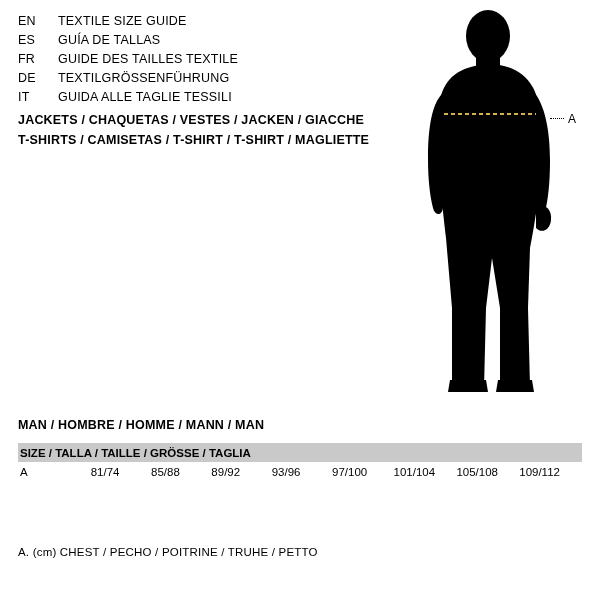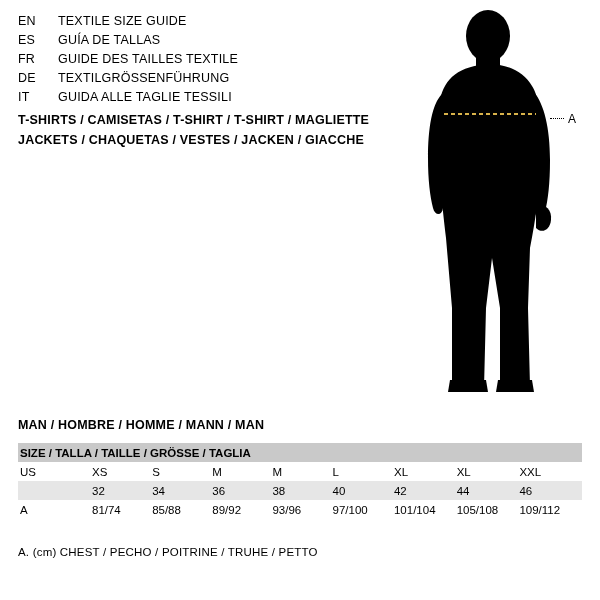--- a/index.html
+++ b/index.html
@@ -155,22 +155,22 @@
       <span class="lang-code">DE</span>
       <span class="lang-text">TEXTILGRÖSSENFÜHRUNG</span>
     </div>
     <div class="lang-row">
       <span class="lang-code">IT</span>
       <span class="lang-text">GUIDA ALLE TAGLIE TESSILI</span>
     </div>
   </div>
 
   <div class="cat-block">
+    <div class="cat-row">JACKETS / CHAQUETAS / VESTES / JACKEN / GIACCHE</div>
     <div class="cat-row">T-SHIRTS / CAMISETAS / T-SHIRT / T-SHIRT / MAGLIETTE</div>
-    <div class="cat-row">JACKETS / CHAQUETAS / VESTES / JACKEN / GIACCHE</div>
   </div>
 
   <div class="figure-wrap">
     <svg class="figure-svg" width="200" height="400" viewBox="0 0 200 400" xmlns="http://www.w3.org/2000/svg">
 
       <ellipse cx="88" cy="28" rx="22" ry="26" fill="#000000"></ellipse>
 
       <rect x="76" y="48" width="24" height="16" fill="#000000"></rect>
 
       <path d="M88 56
@@ -217,42 +217,20 @@
   </div>
 
   <div class="man-label">MAN / HOMBRE / HOMME / MANN / MAN</div>
 
   <table class="size-table">
     <tbody>
       <tr class="row-head">
         <td class="col-label" colspan="9">SIZE / TALLA / TAILLE / GRÖSSE / TAGLIA</td>
       </tr>
       <tr class="row-plain">
-        <td class="col-label">US</td>
-        <td class="cell">XS</td>
-        <td class="cell">S</td>
-        <td class="cell">M</td>
-        <td class="cell">M</td>
-        <td class="cell">L</td>
-        <td class="cell">XL</td>
-        <td class="cell">XL</td>
-        <td class="cell">XXL</td>
-      </tr>
-      <tr class="row-alt">
-        <td class="col-label"></td>
-        <td class="cell">32</td>
-        <td class="cell">34</td>
-        <td class="cell">36</td>
-        <td class="cell">38</td>
-        <td class="cell">40</td>
-        <td class="cell">42</td>
-        <td class="cell">44</td>
-        <td class="cell">46</td>
-      </tr>
-      <tr class="row-plain">
         <td class="col-label">A</td>
         <td class="cell">81/74</td>
         <td class="cell">85/88</td>
         <td class="cell">89/92</td>
         <td class="cell">93/96</td>
         <td class="cell">97/100</td>
         <td class="cell">101/104</td>
         <td class="cell">105/108</td>
         <td class="cell">109/112</td>
       </tr>

